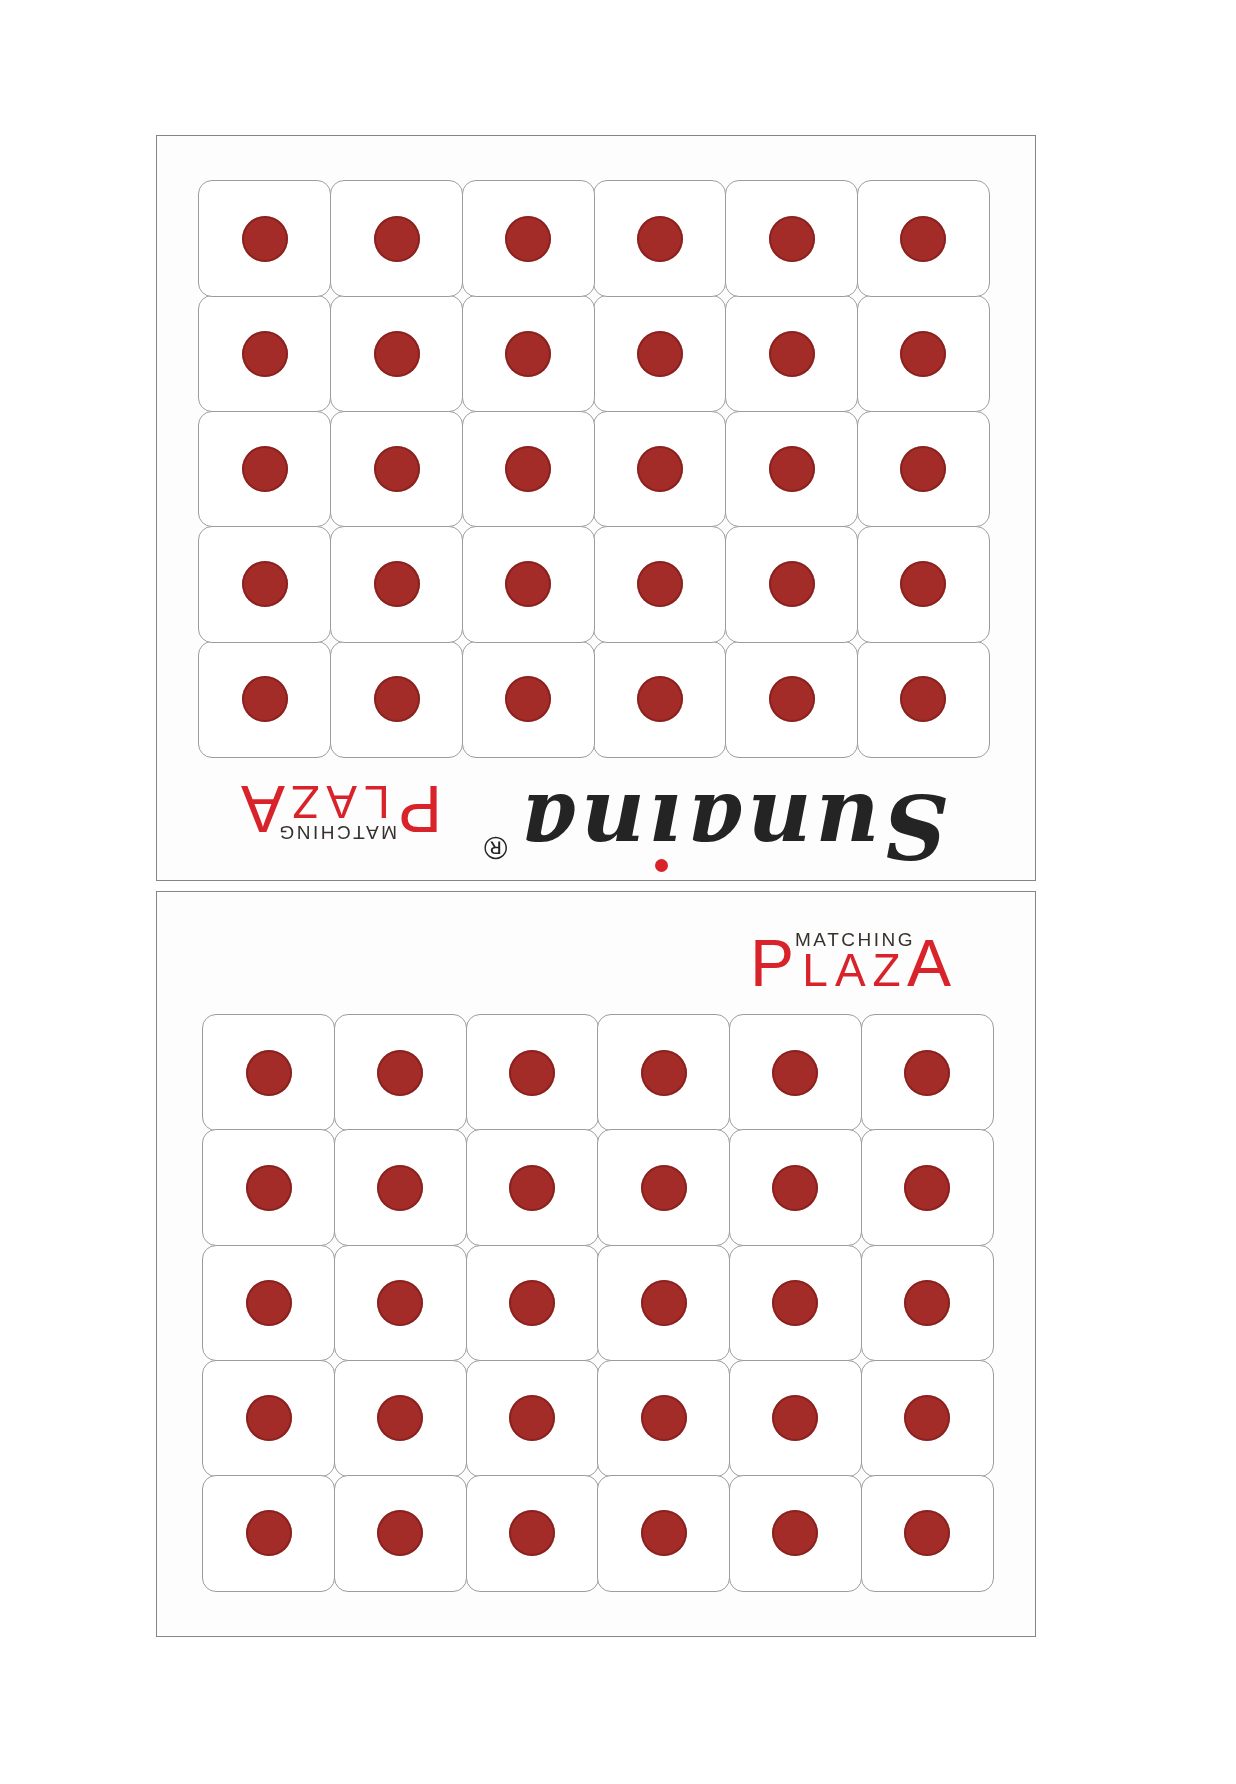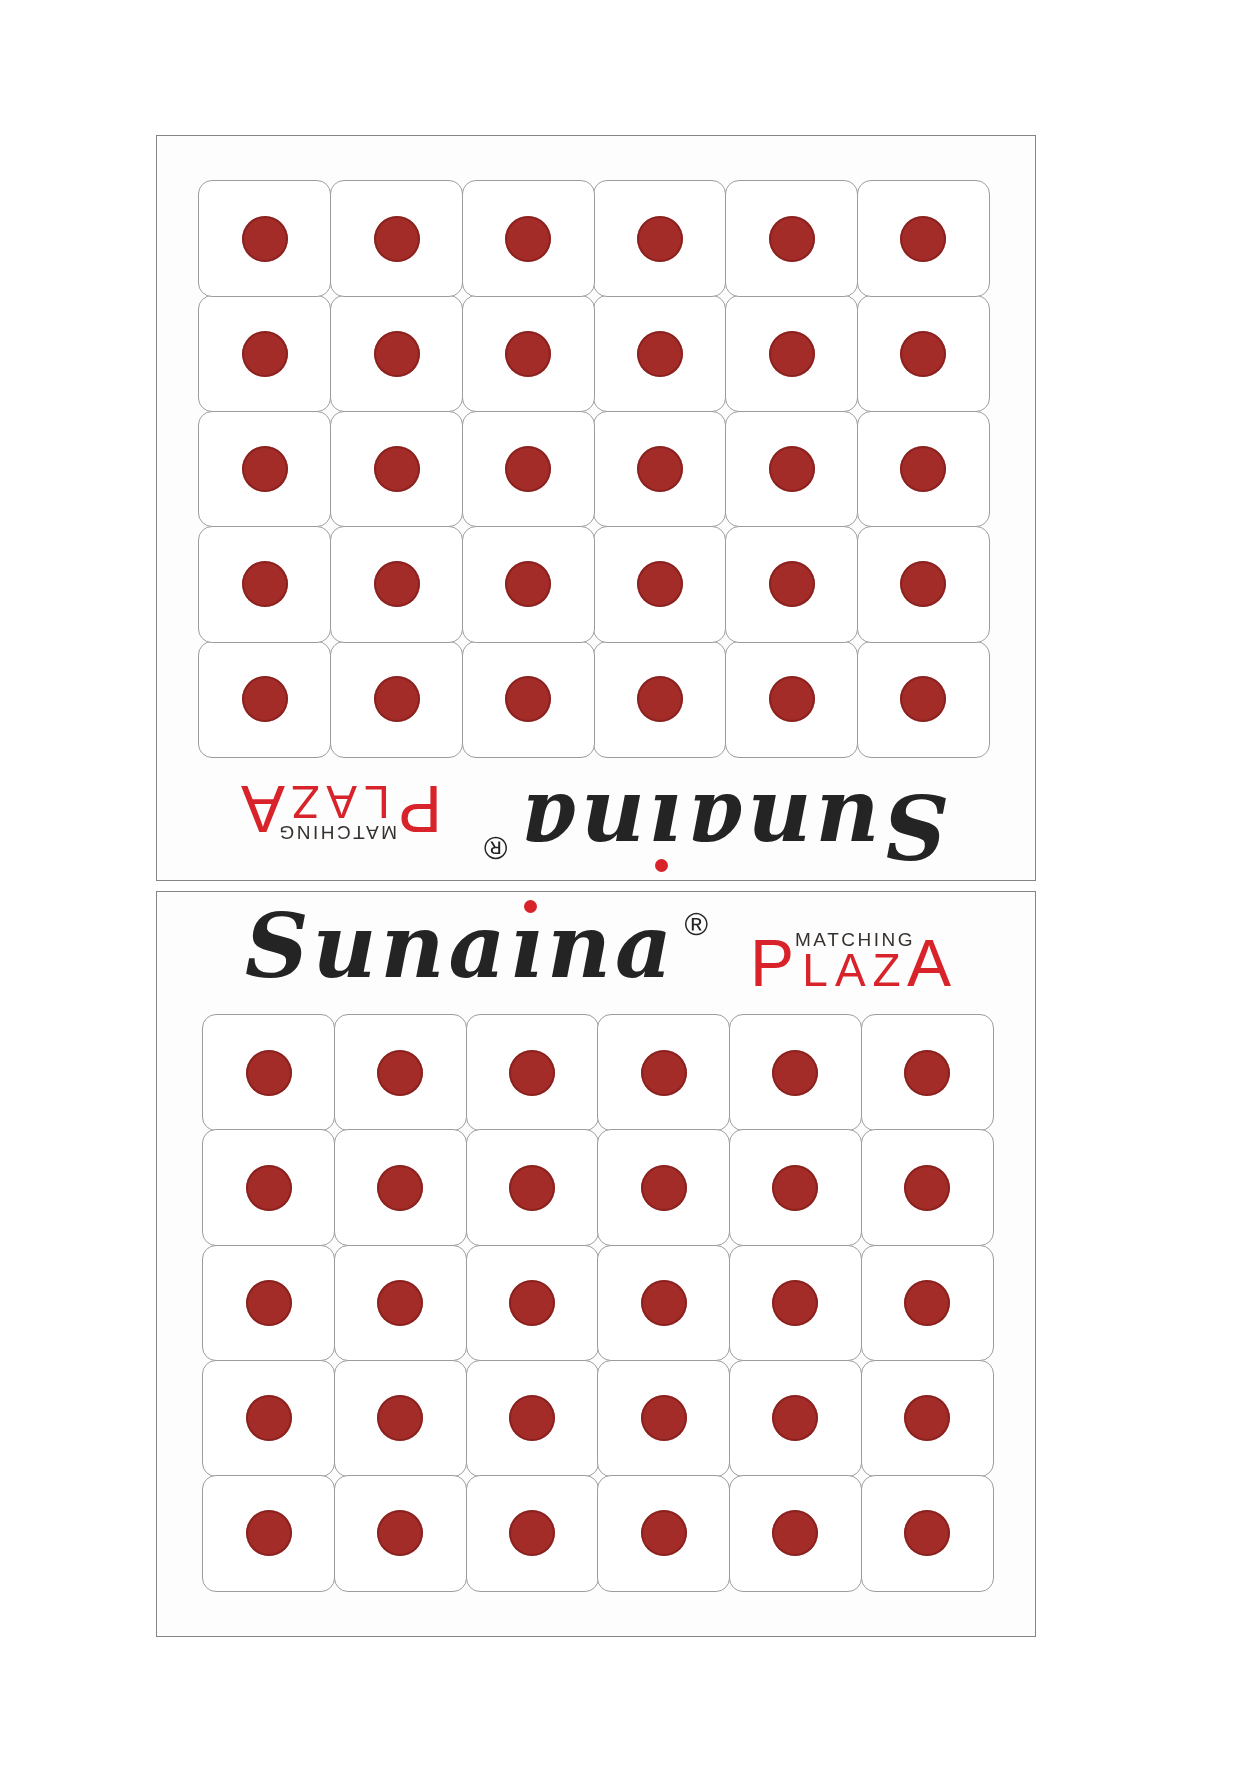--- a/index.html
+++ b/index.html
@@ -262,23 +262,20 @@
             <div class="cell">
               <span class="dot"></span>
             </div>
           </div>
       </div>
     </div>
 
     <div class="sheet">
       <div class="sheet-inner">
         <div class="branding">
-          <div class="script-logo">
-            <span class="script-text"><span>Suna</span><span class="iwrap"><span class="idot"></span><span>ı</span></span><span>na</span><span class="reg">®</span></span>
-          </div>
           <div class="plaza-logo">
             <span class="plaza-p">P</span>
             <span class="plaza-mid">
               <span class="matching">MATCHING</span>
               <span class="laz">LAZ</span>
             </span>
             <span class="plaza-a">A</span>
           </div>
         </div>
         <div class="grid">

